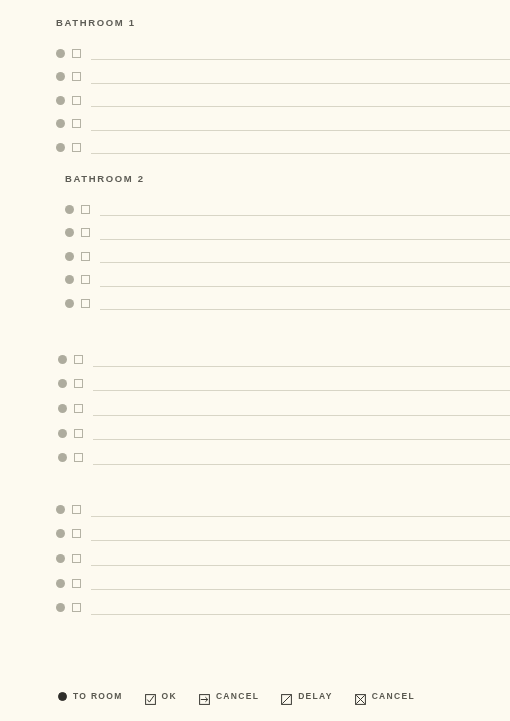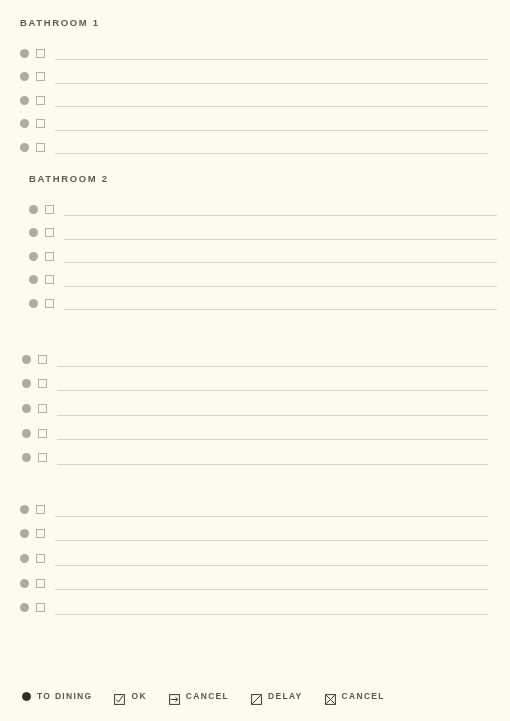--- a/index.html
+++ b/index.html
@@ -14,20 +14,21 @@
     font-family: "Liberation Sans", sans-serif;
     overflow: hidden;
     position: relative;
   }
   .sheet {
     position: relative;
     width: 440px;
     height: 721px;
     box-sizing: border-box;
     padding: 8px;
+    margin-left: 36px;
   }
   .sections {
     position: absolute;
     left: 0;
     top: 0;
     width: 510px;
   }
   .section {
     position: relative;
   }
@@ -253,21 +254,21 @@
         </div>
       </div>
     </div>
 
   </div>
 
   <div class="legend">
 
     <div class="legend-item">
       <span class="legend-icon dot-icon"></span>
-      <span class="legend-label">TO DINING</span>
+      <span class="legend-label">TO ROOM</span>
     </div>
 
     <div class="legend-item">
       <span class="legend-icon">
         <svg width="11" height="11" viewBox="0 0 11 11">
           <rect x="0.6" y="0.6" width="9.8" height="9.8" fill="none" stroke="#3a3933" stroke-width="1"></rect>
           <path d="M2.3 5.6 L4.4 8.1 L9.0 1.6" fill="none" stroke="#3a3933" stroke-width="1"></path>
         </svg>
       </span>
       <span class="legend-label">OK</span>

